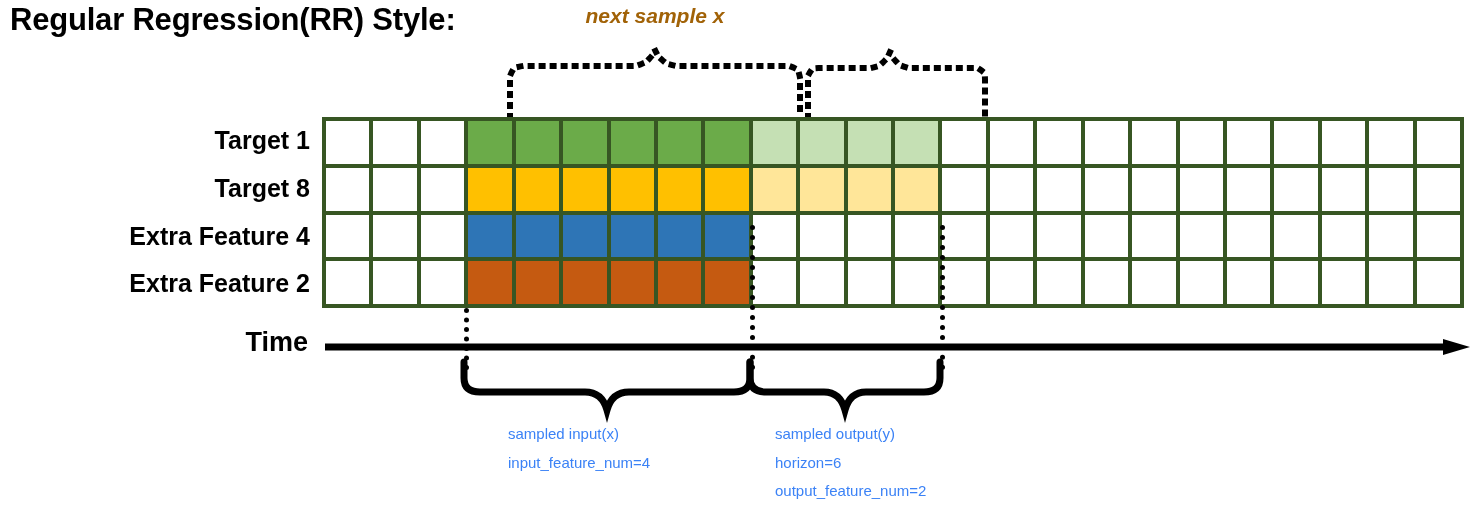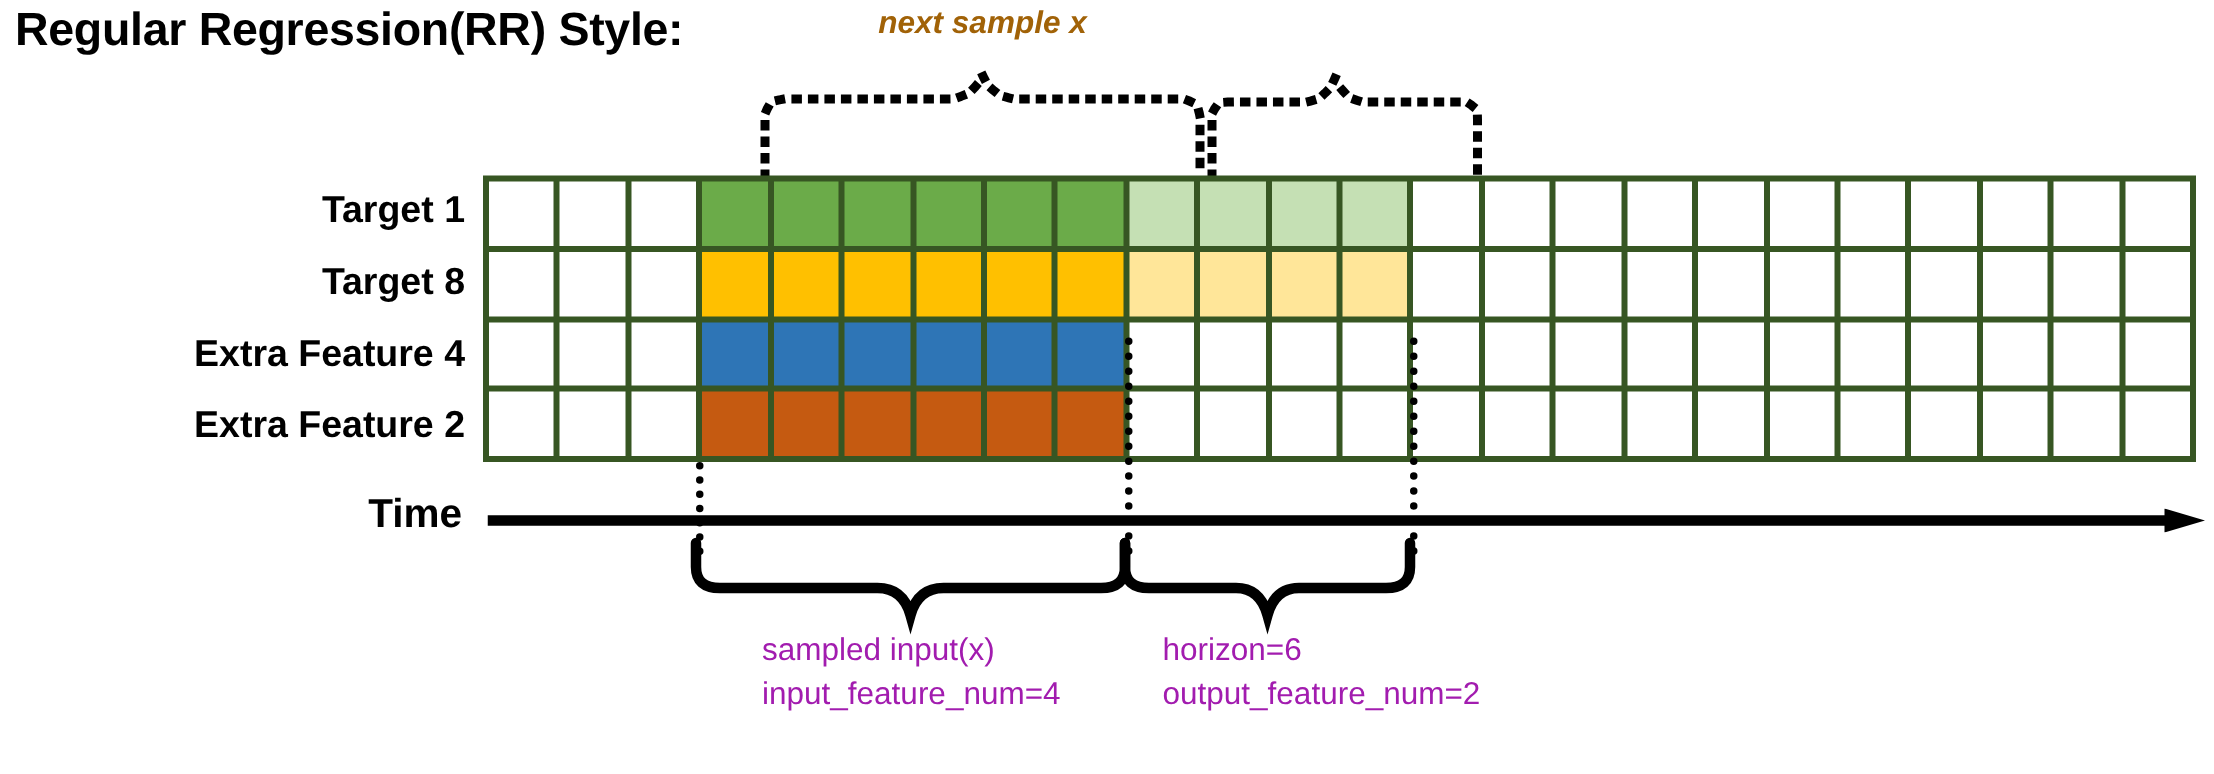--- a/index.html
+++ b/index.html
@@ -107,23 +107,23 @@
     top: 0;
     width: 1476px;
     height: 516px;
     pointer-events: none;
   }
 
   
   .bottom-caption {
     position: absolute;
     top: 420px;
-    font-size: 21px;
+    font-size: 15px;
     font-weight: 400;
-    color: #a21caf;
+    color: #3b82f6;
     white-space: nowrap;
     line-height: 28.5px;
   }
   .bottom-caption div { white-space: nowrap; }
 </style>
 </head>
 <body>
 
 <div id="canvas">
 
@@ -257,17 +257,18 @@
     <path d="M 464,362 L 464,378 Q 464,392 480,392 L 585,392 Q 602,392 607,410 Q 612,392 629,392 L 734,392 Q 750,392 750,378 L 750,362" fill="none" stroke="#000000" stroke-width="7" stroke-linecap="round"></path>
 
     <path d="M 750,362 L 750,378 Q 750,392 766,392 L 824,392 Q 840,392 845,410 Q 850,392 866,392 L 924,392 Q 940,392 940,378 L 940,362" fill="none" stroke="#000000" stroke-width="7" stroke-linecap="round"></path>
   </svg>
 
   <div class="bottom-caption" style="left:508px;">
     <div>sampled input(x)</div>
     <div>input_feature_num=4</div>
   </div>
   <div class="bottom-caption" style="left:775px;">
+    <div>sampled output(y)</div>
     <div>horizon=6</div>
     <div>output_feature_num=2</div>
   </div>
 
 </div>
 
 </body></html>

